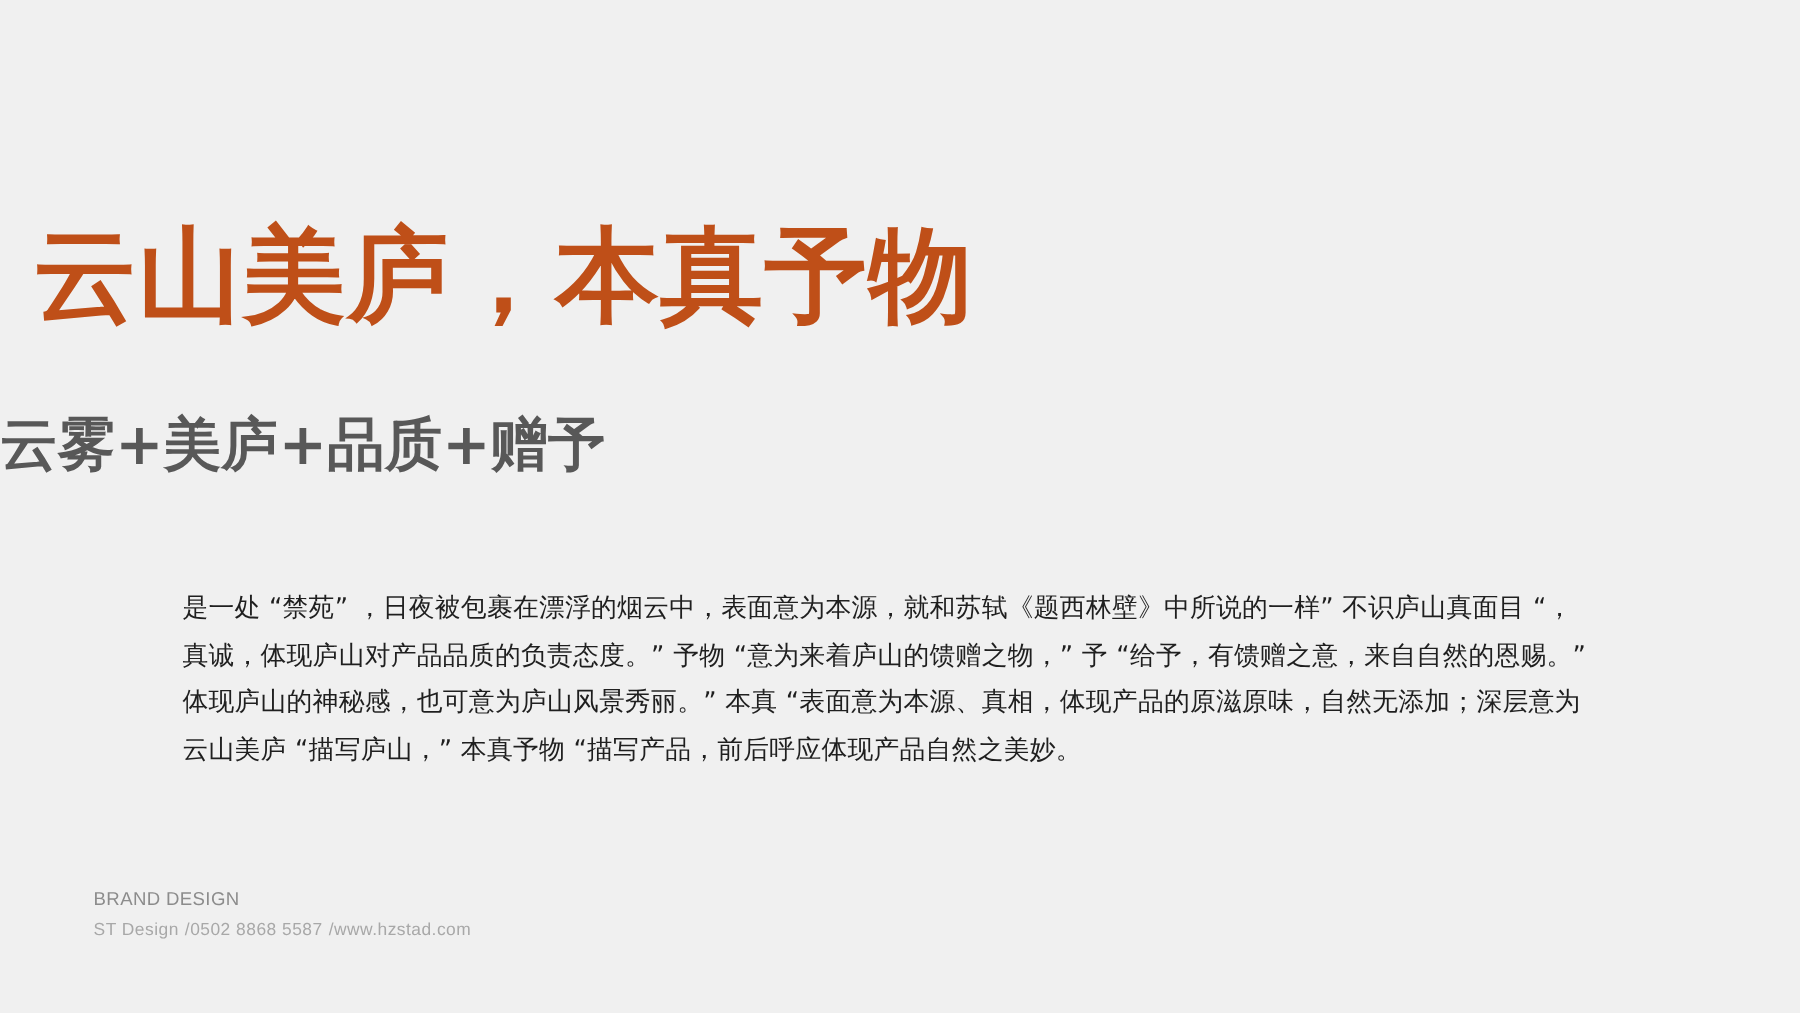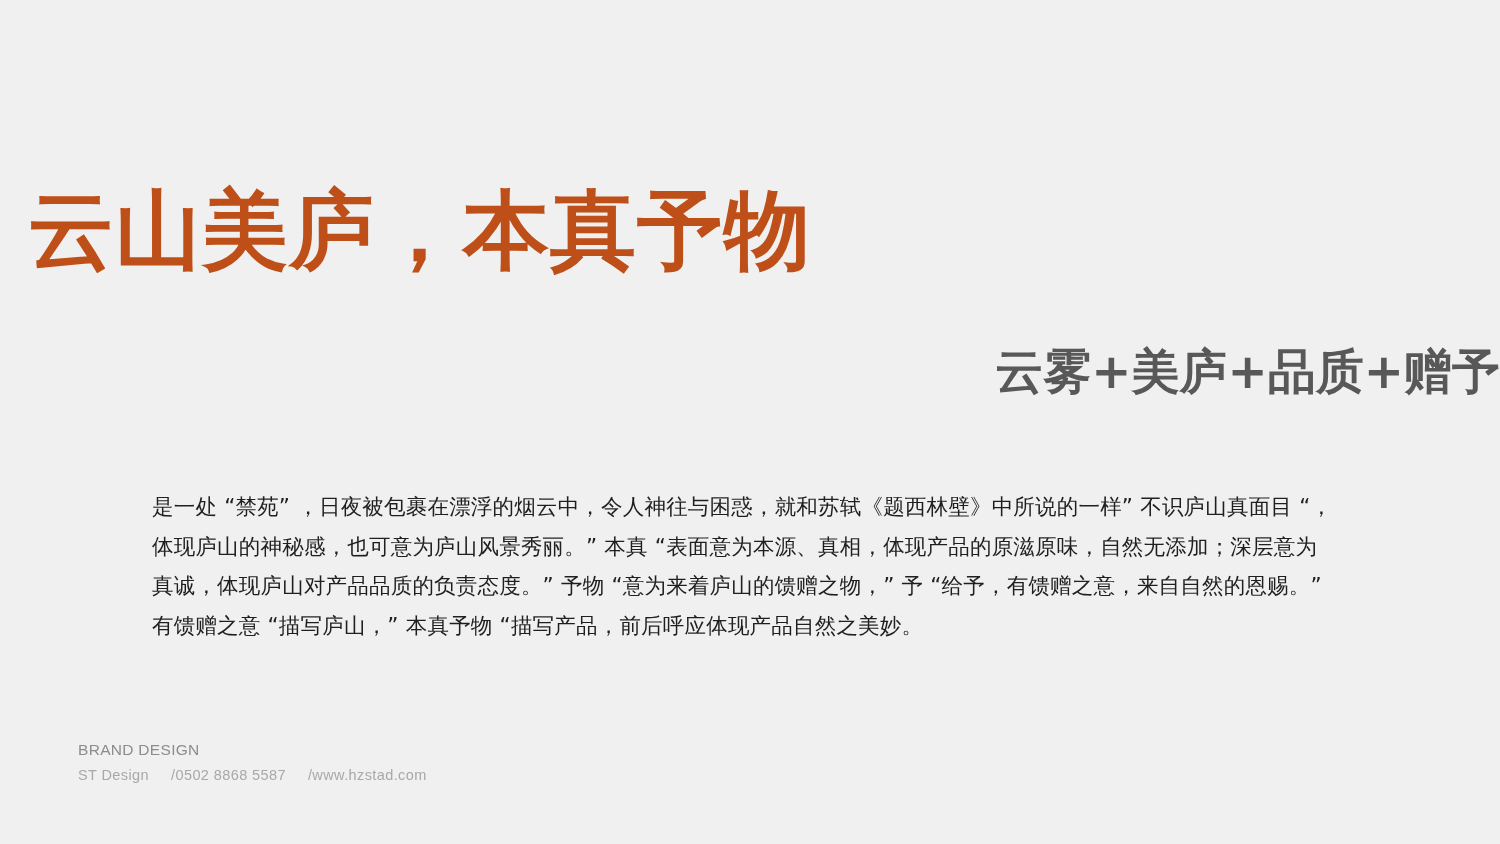--- a/index.html
+++ b/index.html
@@ -41,21 +41,21 @@
     font-family: "DejaVu Sans", "Liberation Sans", sans-serif;
     margin-left: 28px;
   }
 
   
   .subheadline {
     position: absolute;
     left: 0;
     top: 342px;
     width: 1500px;
-    text-align: right;
+    text-align: left;
     color: #585858;
     font-size: 48px;
     line-height: 58px;
     font-weight: bold;
     letter-spacing: 0px;
     white-space: nowrap;
     font-family: "DejaVu Sans", "Liberation Sans", sans-serif;
   }
 
   
@@ -89,38 +89,38 @@
     font-family: "Liberation Sans", "DejaVu Sans", sans-serif;
   }
   .footer-meta {
     margin-top: 6px;
     color: #a8a8a8;
     font-size: 14.5px;
     line-height: 19px;
     letter-spacing: 0.4px;
     font-family: "Liberation Sans", "DejaVu Sans", sans-serif;
     display: flex;
-    gap: 22px;
+    gap: 5px;
   }
   .footer-meta span { white-space: nowrap; }
 </style>
 </head>
 <body>
 
 <div class="slide">
 
   <div class="headline">云山美庐，本真予物</div>
 
   <div class="subheadline">云雾+美庐+品质+赠予</div>
 
   <div class="body-copy">
-    <div class="body-line">是一处 “禁苑” ，日夜被包裹在漂浮的烟云中，令人神往与困惑，就和苏轼《题西林壁》中所说的一样” 不识庐山真面目 “，</div>
+    <div class="body-line">是一处 “禁苑” ，日夜被包裹在漂浮的烟云中，表面意为本源，就和苏轼《题西林壁》中所说的一样” 不识庐山真面目 “，</div>
+    <div class="body-line">真诚，体现庐山对产品品质的负责态度。” 予物 “意为来着庐山的馈赠之物，” 予 “给予，有馈赠之意，来自自然的恩赐。”</div>
     <div class="body-line">体现庐山的神秘感，也可意为庐山风景秀丽。” 本真 “表面意为本源、真相，体现产品的原滋原味，自然无添加；深层意为</div>
-    <div class="body-line">真诚，体现庐山对产品品质的负责态度。” 予物 “意为来着庐山的馈赠之物，” 予 “给予，有馈赠之意，来自自然的恩赐。”</div>
-    <div class="body-line">有馈赠之意 “描写庐山，” 本真予物 “描写产品，前后呼应体现产品自然之美妙。</div>
+    <div class="body-line">云山美庐 “描写庐山，” 本真予物 “描写产品，前后呼应体现产品自然之美妙。</div>
   </div>
 
   <div class="footer">
     <div class="footer-brand">BRAND DESIGN</div>
     <div class="footer-meta">
       <span>ST Design</span>
       <span>/0502 8868 5587</span>
       <span>/www.hzstad.com</span>
     </div>
   </div>

